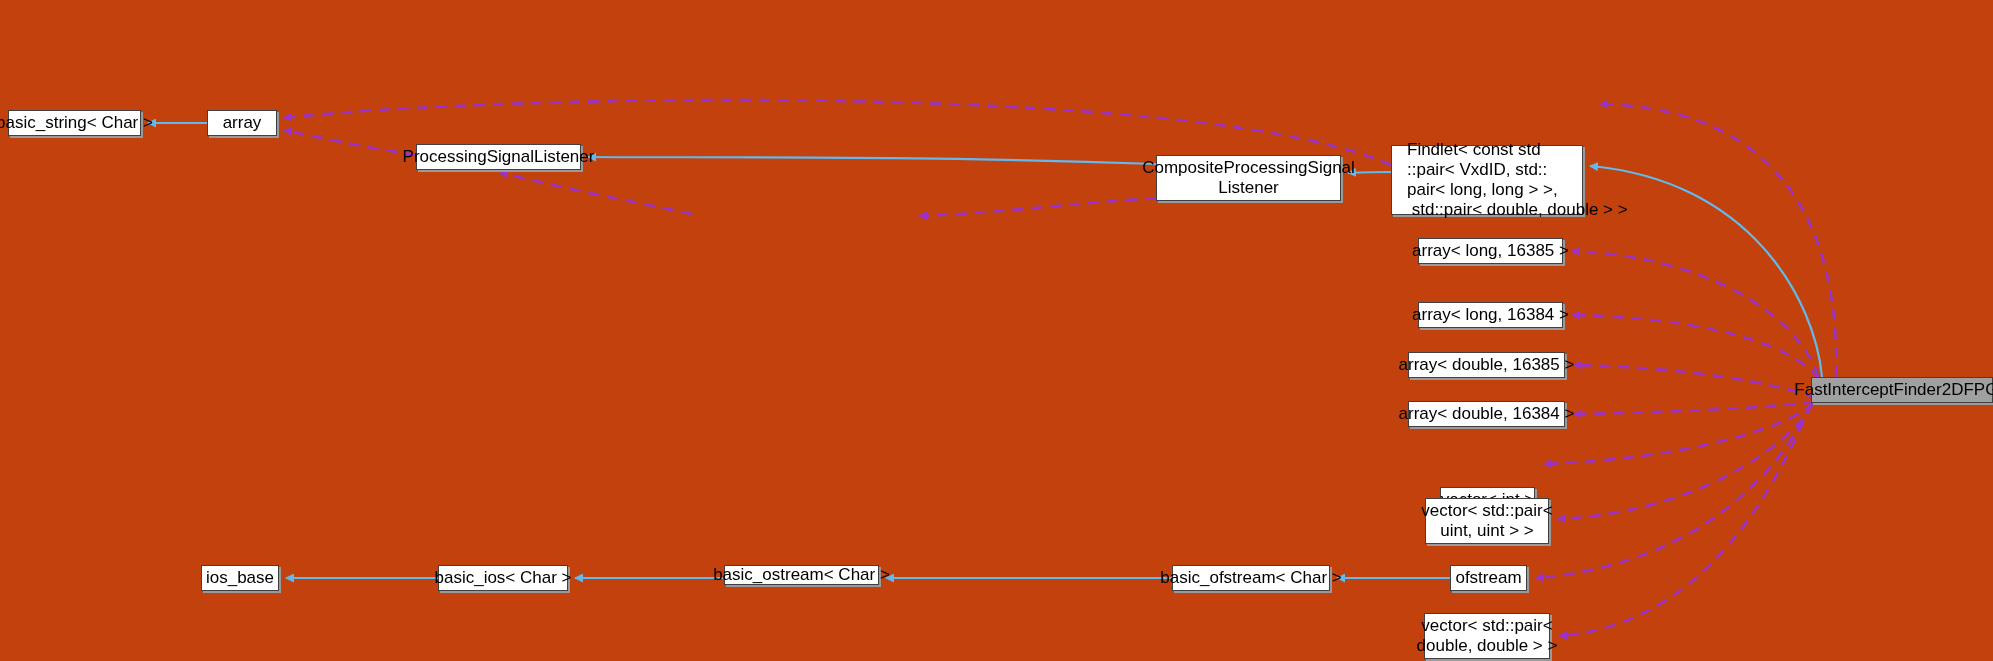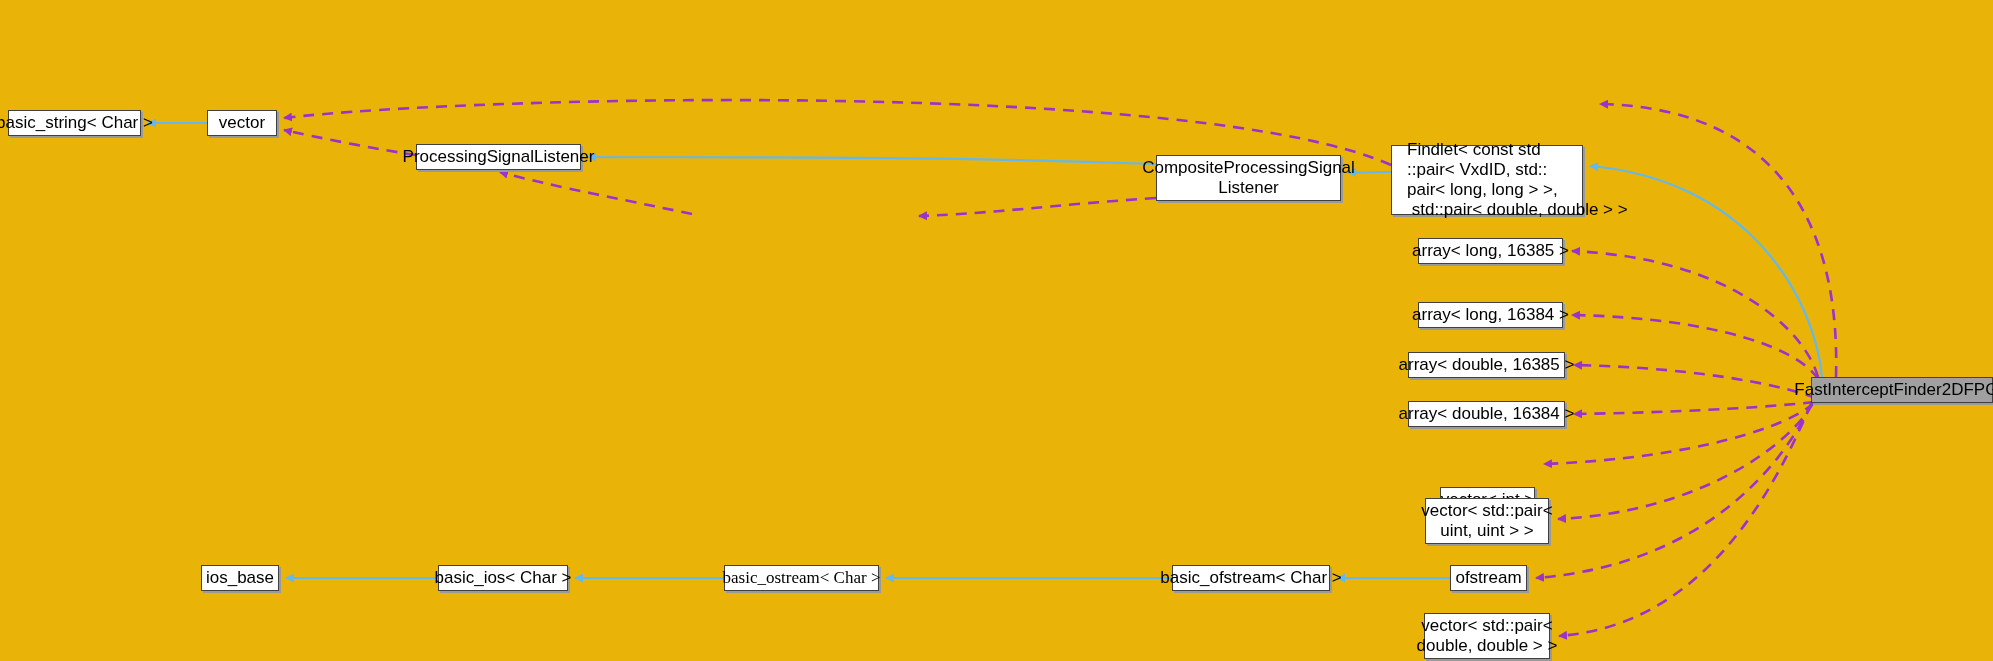--- a/index.html
+++ b/index.html
@@ -4,21 +4,21 @@
 <style>
   html, body {
     margin: 0;
     padding: 0;
     background: #000000;
   }
   #canvas {
     position: relative;
     width: 1993px;
     height: 661px;
-    background: #eab308;
+    background: #c2410c;
     overflow: hidden;
     font-family: "Liberation Sans", sans-serif;
   }
   #edges {
     position: absolute;
     left: 0; top: 0;
     width: 1993px;
     height: 661px;
   }
   .node {
@@ -77,36 +77,36 @@
       <path d="M 1814 403 C 1790 425, 1700 458, 1544 464" fill="none" stroke="#9a32cd" stroke-width="2.6" stroke-dasharray="11,8" marker-end="url(#arrow-usage)"></path>
       <path d="M 1813 403 C 1790 445, 1700 512, 1558 519" fill="none" stroke="#9a32cd" stroke-width="2.6" stroke-dasharray="11,8" marker-end="url(#arrow-usage)"></path>
       <path d="M 1812 403 C 1780 470, 1700 565, 1536 578" fill="none" stroke="#9a32cd" stroke-width="2.6" stroke-dasharray="11,8" marker-end="url(#arrow-usage)"></path>
       <path d="M 1811 404 C 1770 500, 1700 625, 1559 636" fill="none" stroke="#9a32cd" stroke-width="2.6" stroke-dasharray="11,8" marker-end="url(#arrow-usage)"></path>
       <path d="M 438 578 L 286 578" fill="none" stroke="#63b8ee" stroke-width="2.2" marker-end="url(#arrow-inherit)"></path>
       <path d="M 724 578 L 575 578" fill="none" stroke="#63b8ee" stroke-width="2.2" marker-end="url(#arrow-inherit)"></path>
       <path d="M 1172 578 L 886 578" fill="none" stroke="#63b8ee" stroke-width="2.2" marker-end="url(#arrow-inherit)"></path>
       <path d="M 1450 578 L 1337 578" fill="none" stroke="#63b8ee" stroke-width="2.2" marker-end="url(#arrow-inherit)"></path>
     </svg>
 <div class="node" style="left: 8px; top: 110px; width: 133px; height: 26px;">basic_string&lt; Char &gt;</div>
-    <div class="node" style="left: 207px; top: 110px; width: 70px; height: 26px;">vector</div>
+    <div class="node" style="left: 207px; top: 110px; width: 70px; height: 26px;">array</div>
     <div class="node" style="left: 416px; top: 144px; width: 165px; height: 26px; text-align: center;">ProcessingSignalListener</div>
     <div class="node" style="left: 1156px; top: 155px; width: 185px; height: 46px;">CompositeProcessingSignal
 Listener</div>
     <div class="node leftalign" style="left: 1391px; top: 145px; width: 192px; height: 70px;">Findlet&lt; const std
 ::pair&lt; VxdID, std::
 pair&lt; long, long &gt; &gt;,
  std::pair&lt; double, double &gt; &gt;</div>
     <div class="node" style="left: 1418px; top: 238px; width: 145px; height: 26px;">array&lt; long, 16385 &gt;</div>
     <div class="node" style="left: 1418px; top: 302px; width: 145px; height: 26px;">array&lt; long, 16384 &gt;</div>
     <div class="node" style="left: 1408px; top: 352px; width: 157px; height: 26px;">array&lt; double, 16385 &gt;</div>
     <div class="node" style="left: 1408px; top: 401px; width: 157px; height: 26px;">array&lt; double, 16384 &gt;</div>
     <div class="node" style="left: 1440px; top: 451px; width: 95px; height: 26px; margin-top: 36px;">vector&lt; int &gt;</div>
     <div class="node" style="left: 1425px; top: 498px; width: 124px; height: 46px;">vector&lt; std::pair&lt;
 uint, uint &gt; &gt;</div>
     <div class="node" style="left: 201px; top: 565px; width: 78px; height: 26px;">ios_base</div>
     <div class="node" style="left: 438px; top: 565px; width: 130px; height: 26px;">basic_ios&lt; Char &gt;</div>
-    <div class="node" style="left: 724px; top: 565px; width: 155px; height: 26px; font-family: Liberation Serif, serif;">basic_ostream&lt; Char &gt;</div>
+    <div class="node" style="left: 724px; top: 565px; width: 155px; height: 20px;">basic_ostream&lt; Char &gt;</div>
     <div class="node" style="left: 1172px; top: 565px; width: 158px; height: 26px;">basic_ofstream&lt; Char &gt;</div>
     <div class="node" style="left: 1450px; top: 565px; width: 77px; height: 26px;">ofstream</div>
     <div class="node" style="left: 1424px; top: 613px; width: 126px; height: 46px;">vector&lt; std::pair&lt;
 double, double &gt; &gt;</div>
     <div class="node highlight" style="left: 1811px; top: 377px; width: 182px; height: 26px;">FastInterceptFinder2DFPGA</div>
   </div>
 
 </body></html>

